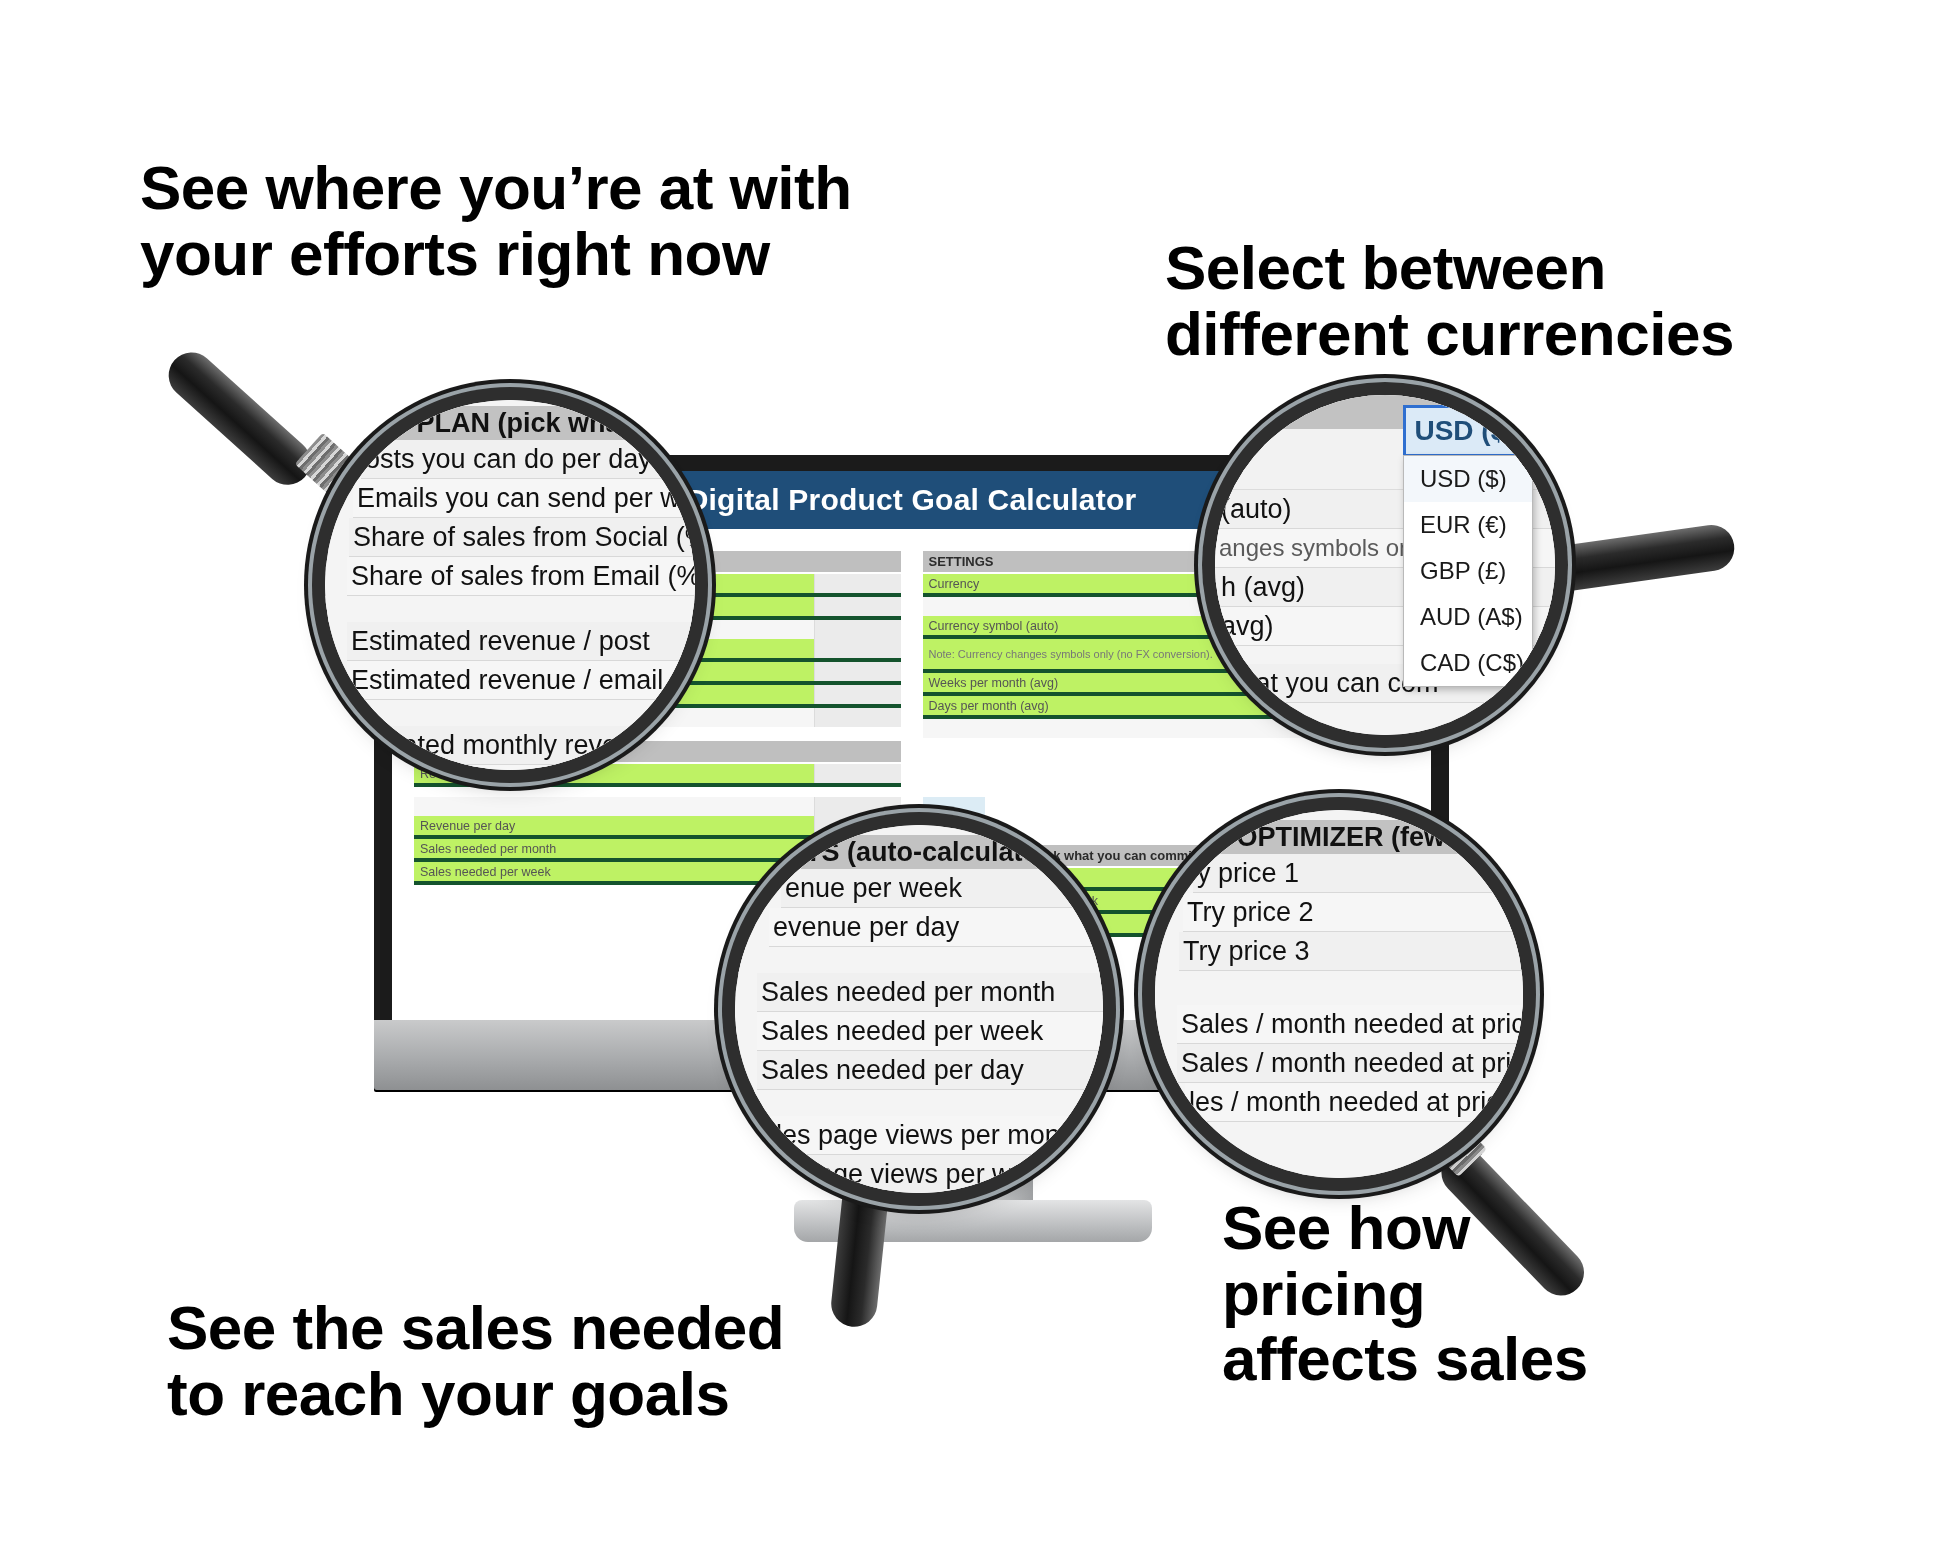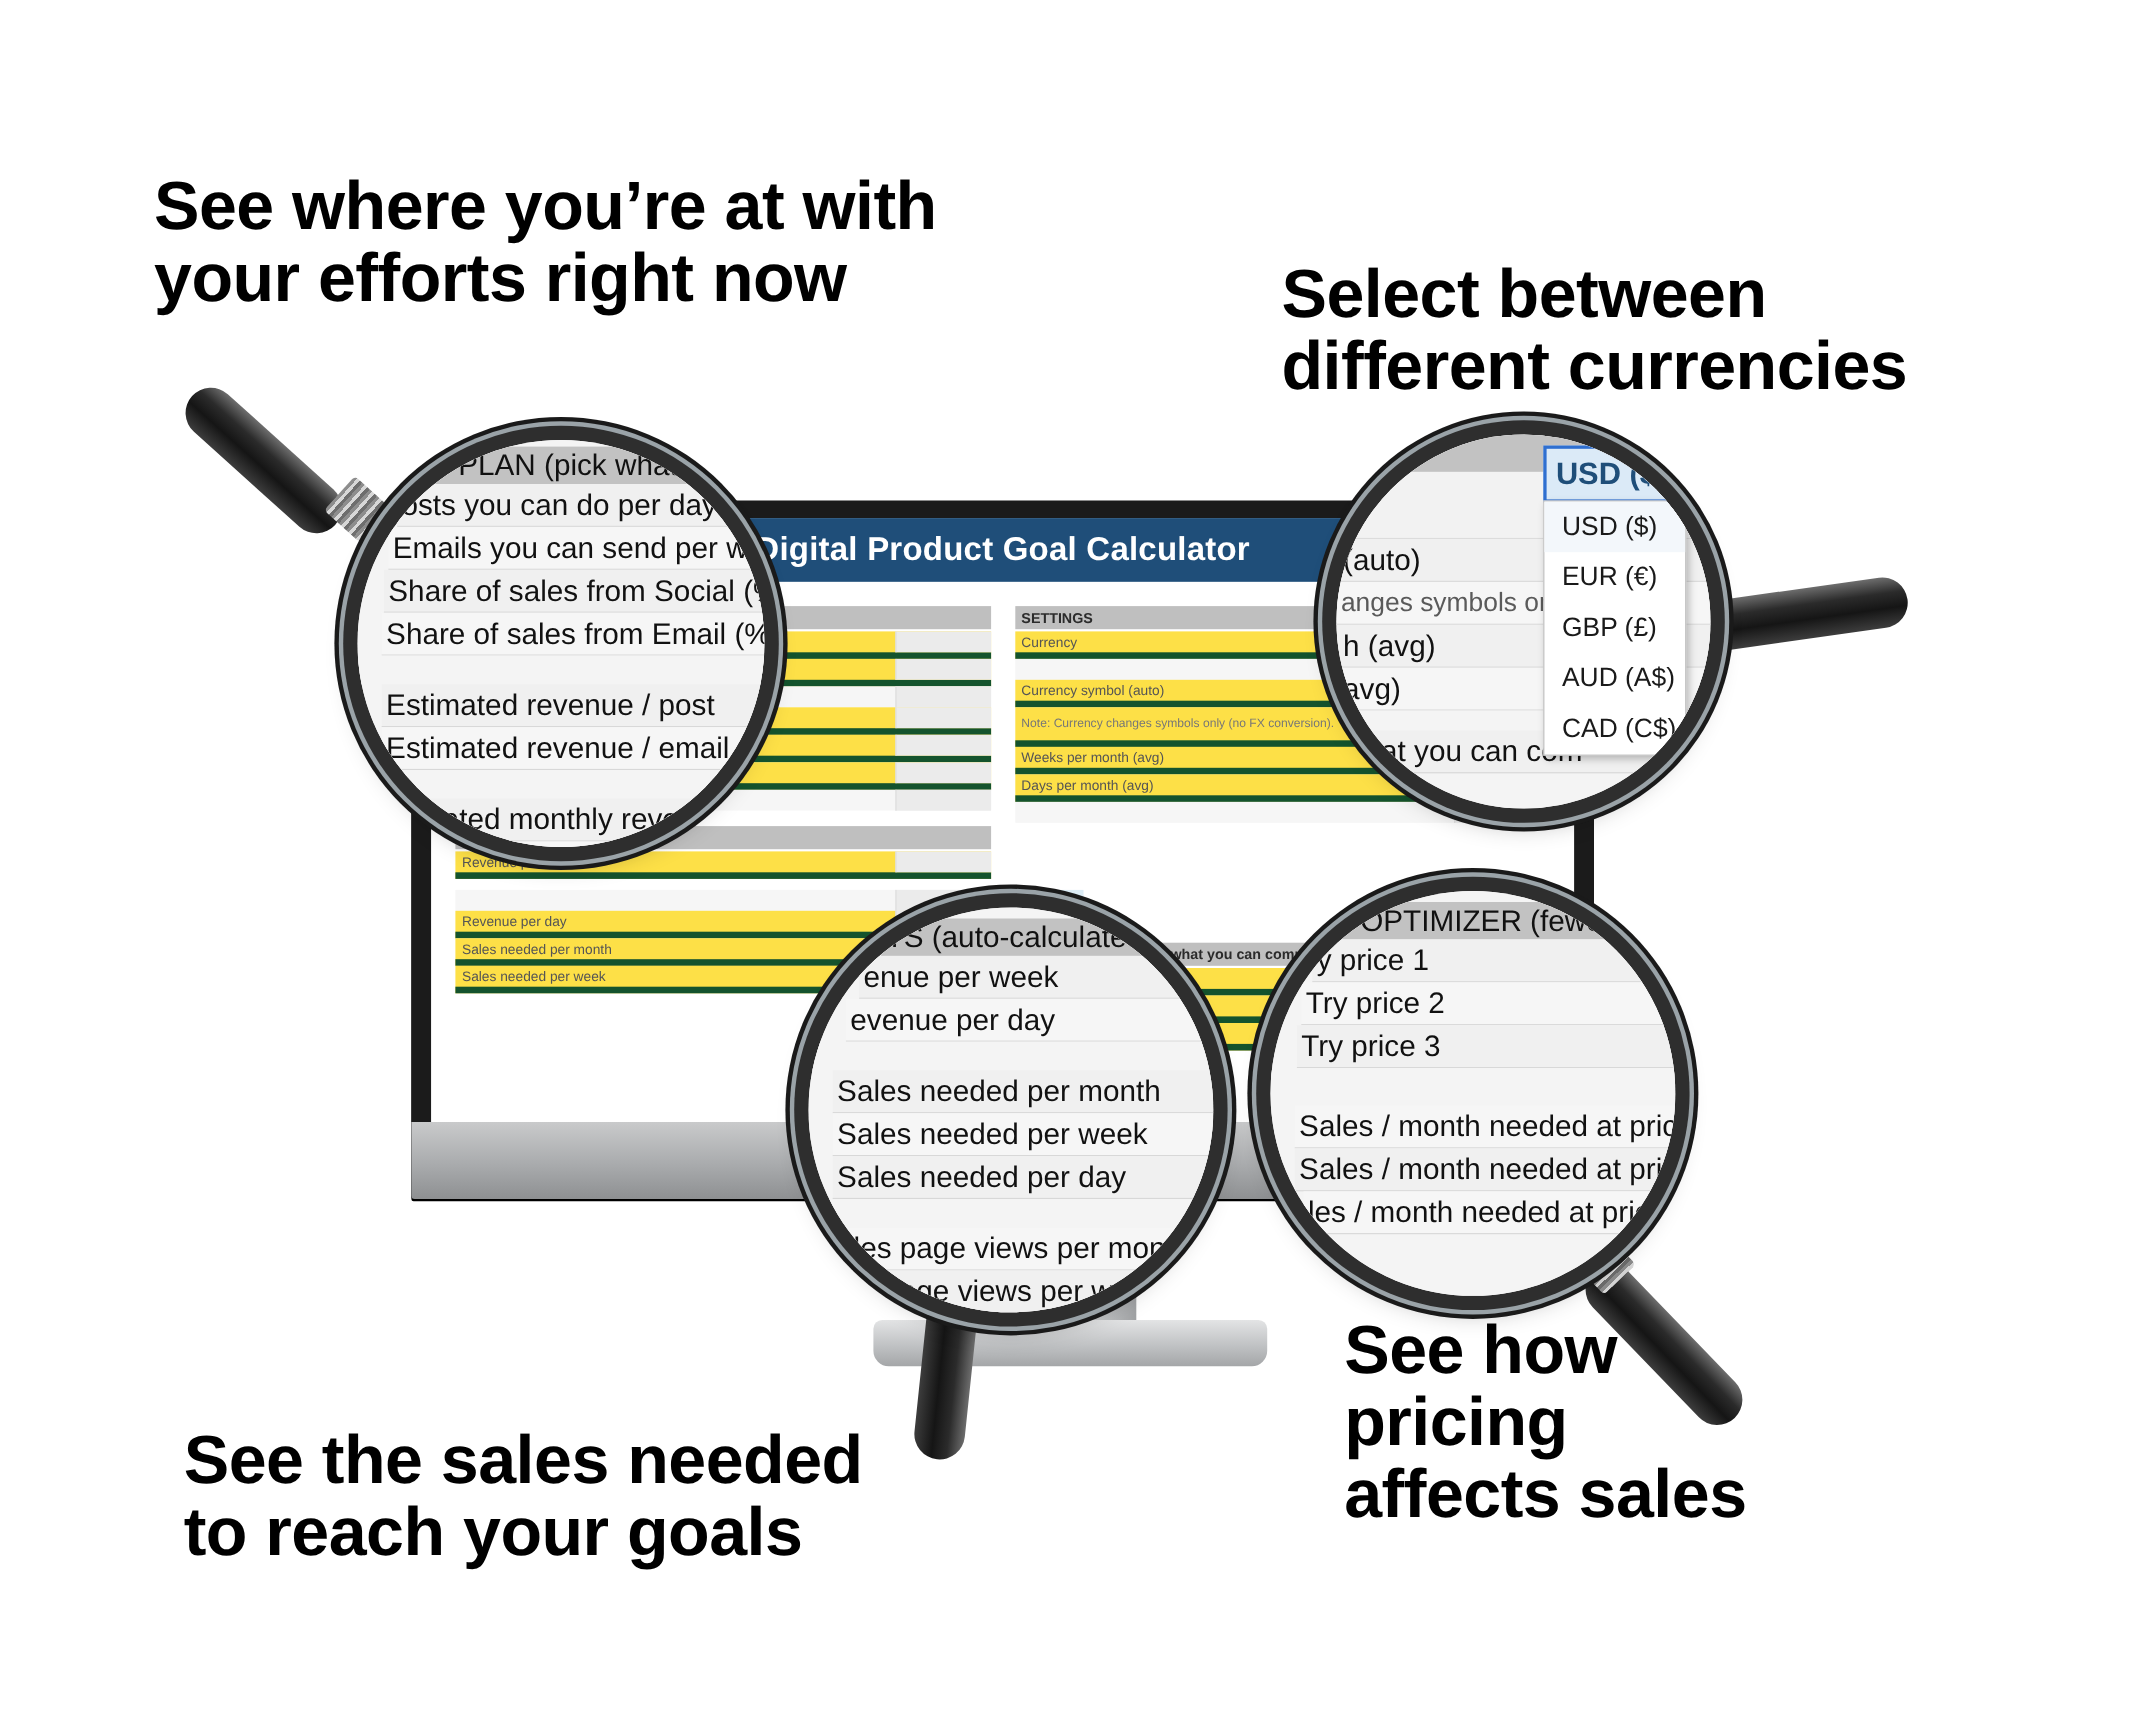--- a/index.html
+++ b/index.html
@@ -33,22 +33,22 @@
   
   #ss-title{height:58px;background:#1f4e79;color:#fff;font-weight:bold;
             font-size:30px;display:flex;align-items:center;justify-content:center;
             letter-spacing:.2px;}
   #ss-body{position:absolute;left:0;right:0;top:58px;bottom:0;background:#fff;
            padding:8px 0 0 0;}
   .panes{display:flex;gap:22px;padding:14px 22px 0 22px;}
   .pane{flex:1;}
   .sec-head{background:#bfbfbf;color:#2b2b2b;font-weight:bold;font-size:13px;
             padding:3px 6px;margin-bottom:2px;}
-  .row{display:flex;font-size:12.5px;color:#555;background:#fde047;
-       border-bottom:6px solid #14532d;height:19px;align-items:center;}
+  .row{display:flex;font-size:12.5px;color:#555;background:#bef264;
+       border-bottom:4px solid #14532d;height:19px;align-items:center;}
   .row .lbl{flex:1;padding-left:6px;white-space:nowrap;overflow:hidden;}
   .row .val{width:86px;background:#ebebeb;border-left:1px solid #dcdcdc;height:100%;}
   .row.spacer{background:#f6f6f6;border-bottom:none;}
   .blank-gap{height:14px;background:#fff;}
   .note{font-size:11px;color:#777;line-height:1.15;}
 
   .lower{display:flex;gap:22px;padding:10px 22px 0 22px;}
   .chip{background:#dcecf5;color:#1f4e79;font-size:12px;font-weight:bold;
         padding:12px 8px;display:inline-block;}
   .chip-y{background:#fff2cc;height:10px;display:block;width:78px;}
@@ -66,21 +66,21 @@
       border-radius:26px;}
   .mag .ferrule{position:absolute;border-radius:4px;background:
       repeating-linear-gradient(90deg,#8d8d8d 0 3px,#d7d7d7 3px 6px,#6e6e6e 6px 9px);}
 
   
   .zrow{font-size:27px;color:#111;background:#f0f0f0;
         border-bottom:1.5px solid #d8d8d8;padding:3px 0 3px 4px;
         white-space:nowrap;height:32px;line-height:32px;
         font-family:Liberation Sans, sans-serif;}
   .zrow.alt{background:#f6f6f6;}
-  .zhead{font-size:27px;font-weight:normal;color:#111;background:#c2c2c2;
+  .zhead{font-size:27px;font-weight:bold;color:#111;background:#c2c2c2;
          height:34px;line-height:34px;padding-left:4px;white-space:nowrap;}
   .zgap{height:26px;background:#f4f4f4;}
 
   
   .cur-cell{position:absolute;border:3px solid #2f6fd0;background:#dbeaf7;
      color:#1f4e79;font-weight:bold;font-size:28px;text-align:center;
      line-height:46px;}
   .cur-list{position:absolute;background:#fff;border:1px solid #b9b9b9;
      box-shadow:2px 3px 7px rgba(0,0,0,.25);}
   .cur-item{font-size:24px;color:#1a1a1a;padding:9px 0 9px 16px;white-space:nowrap;}

